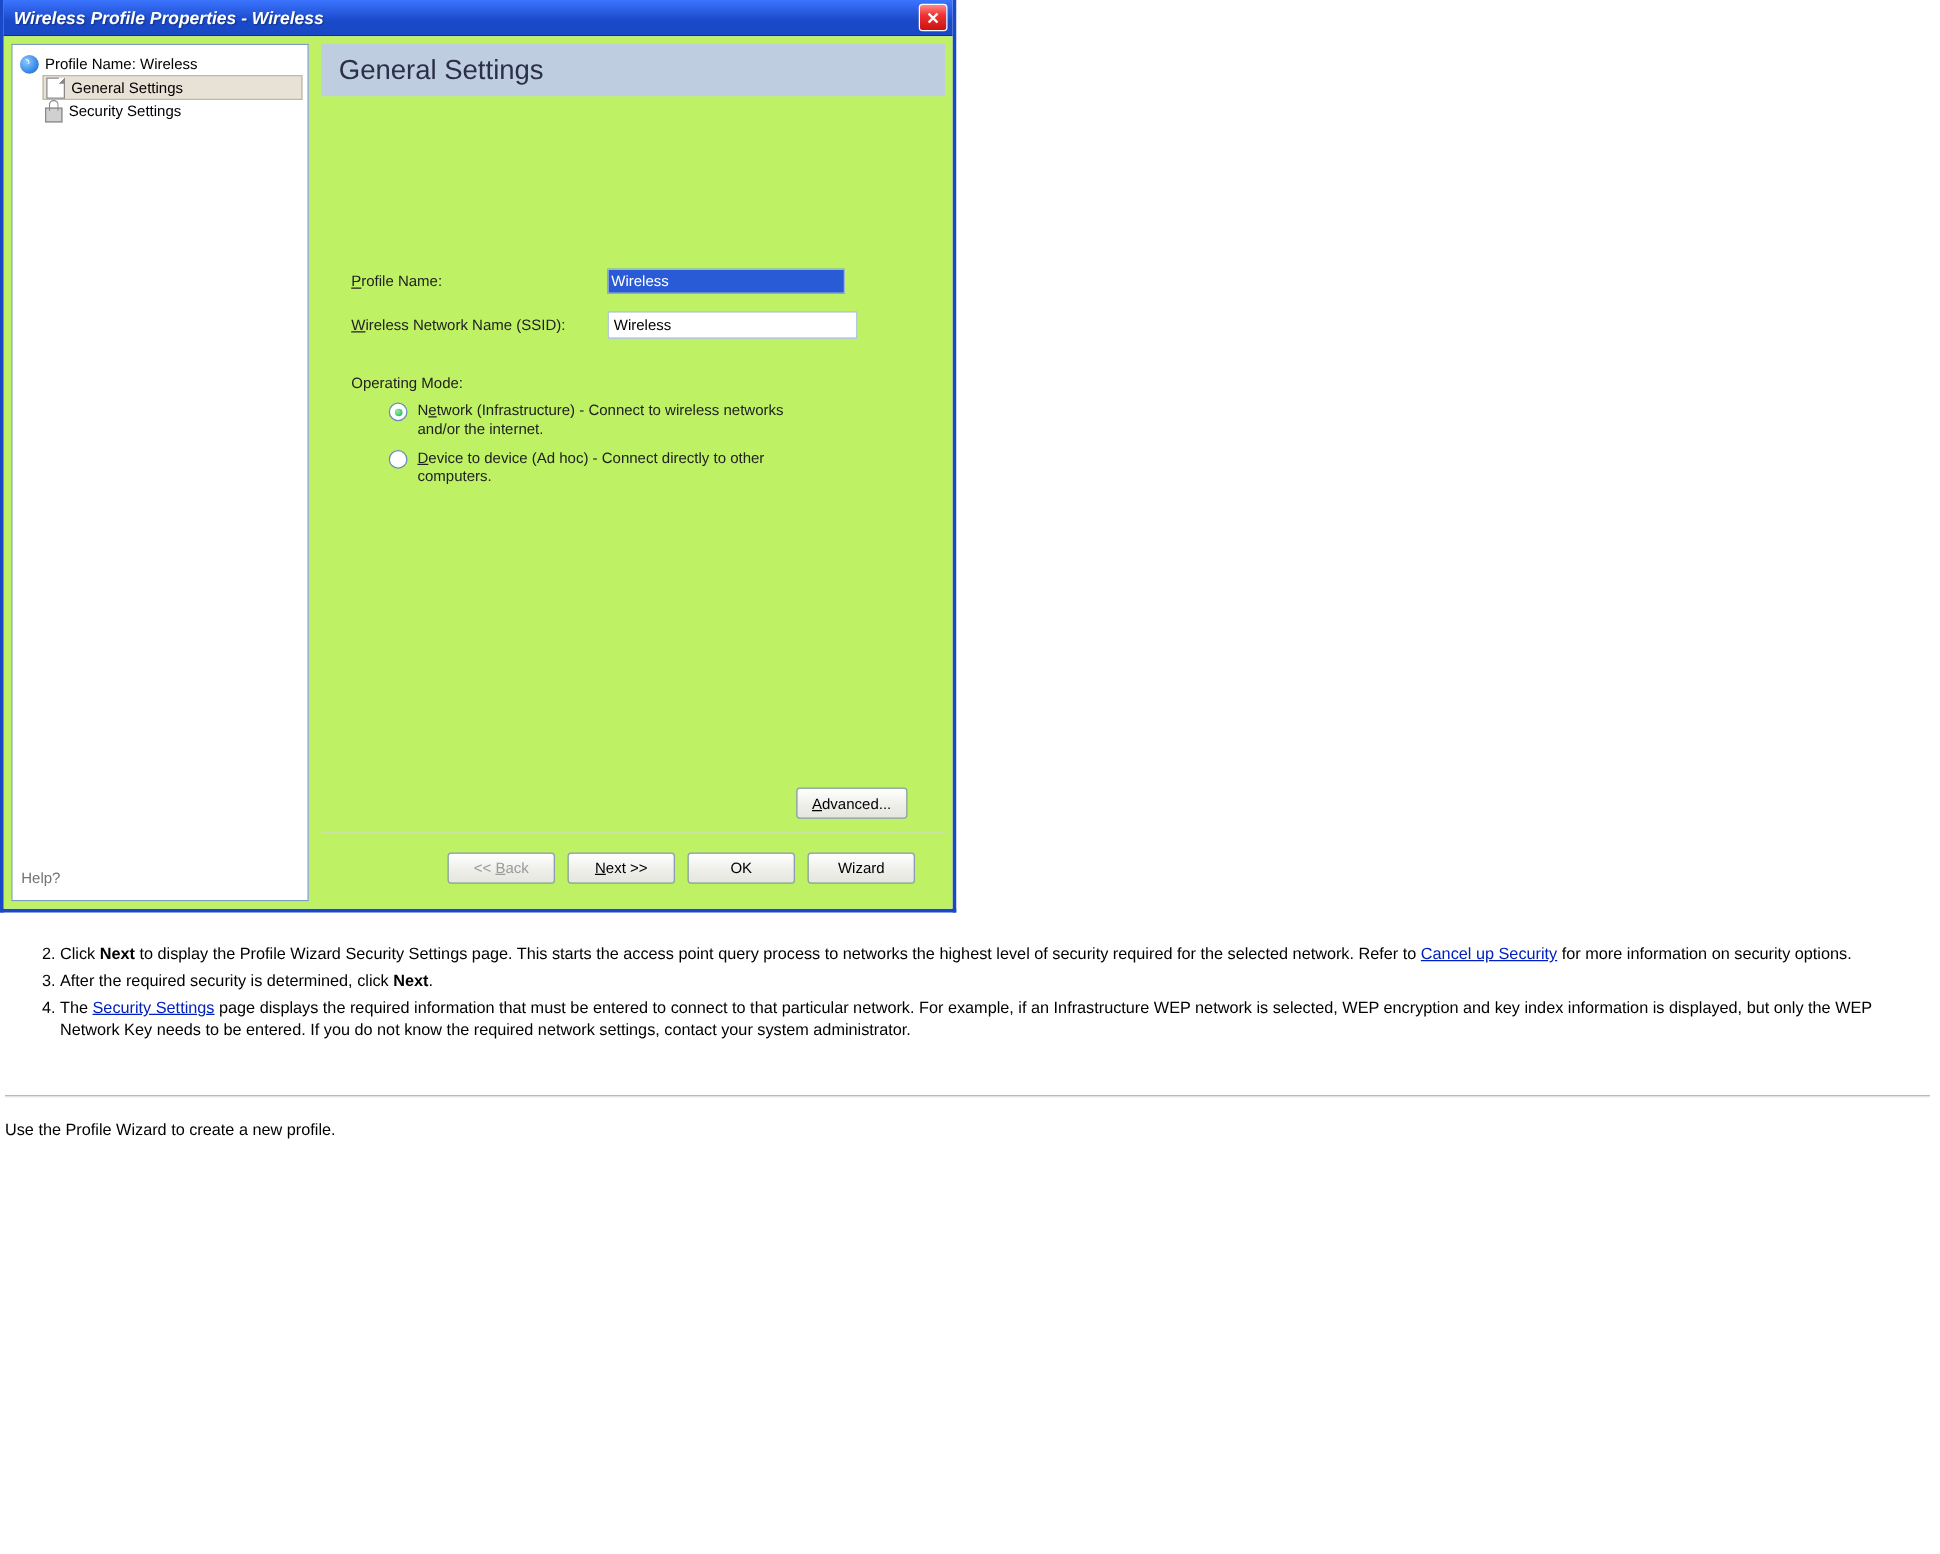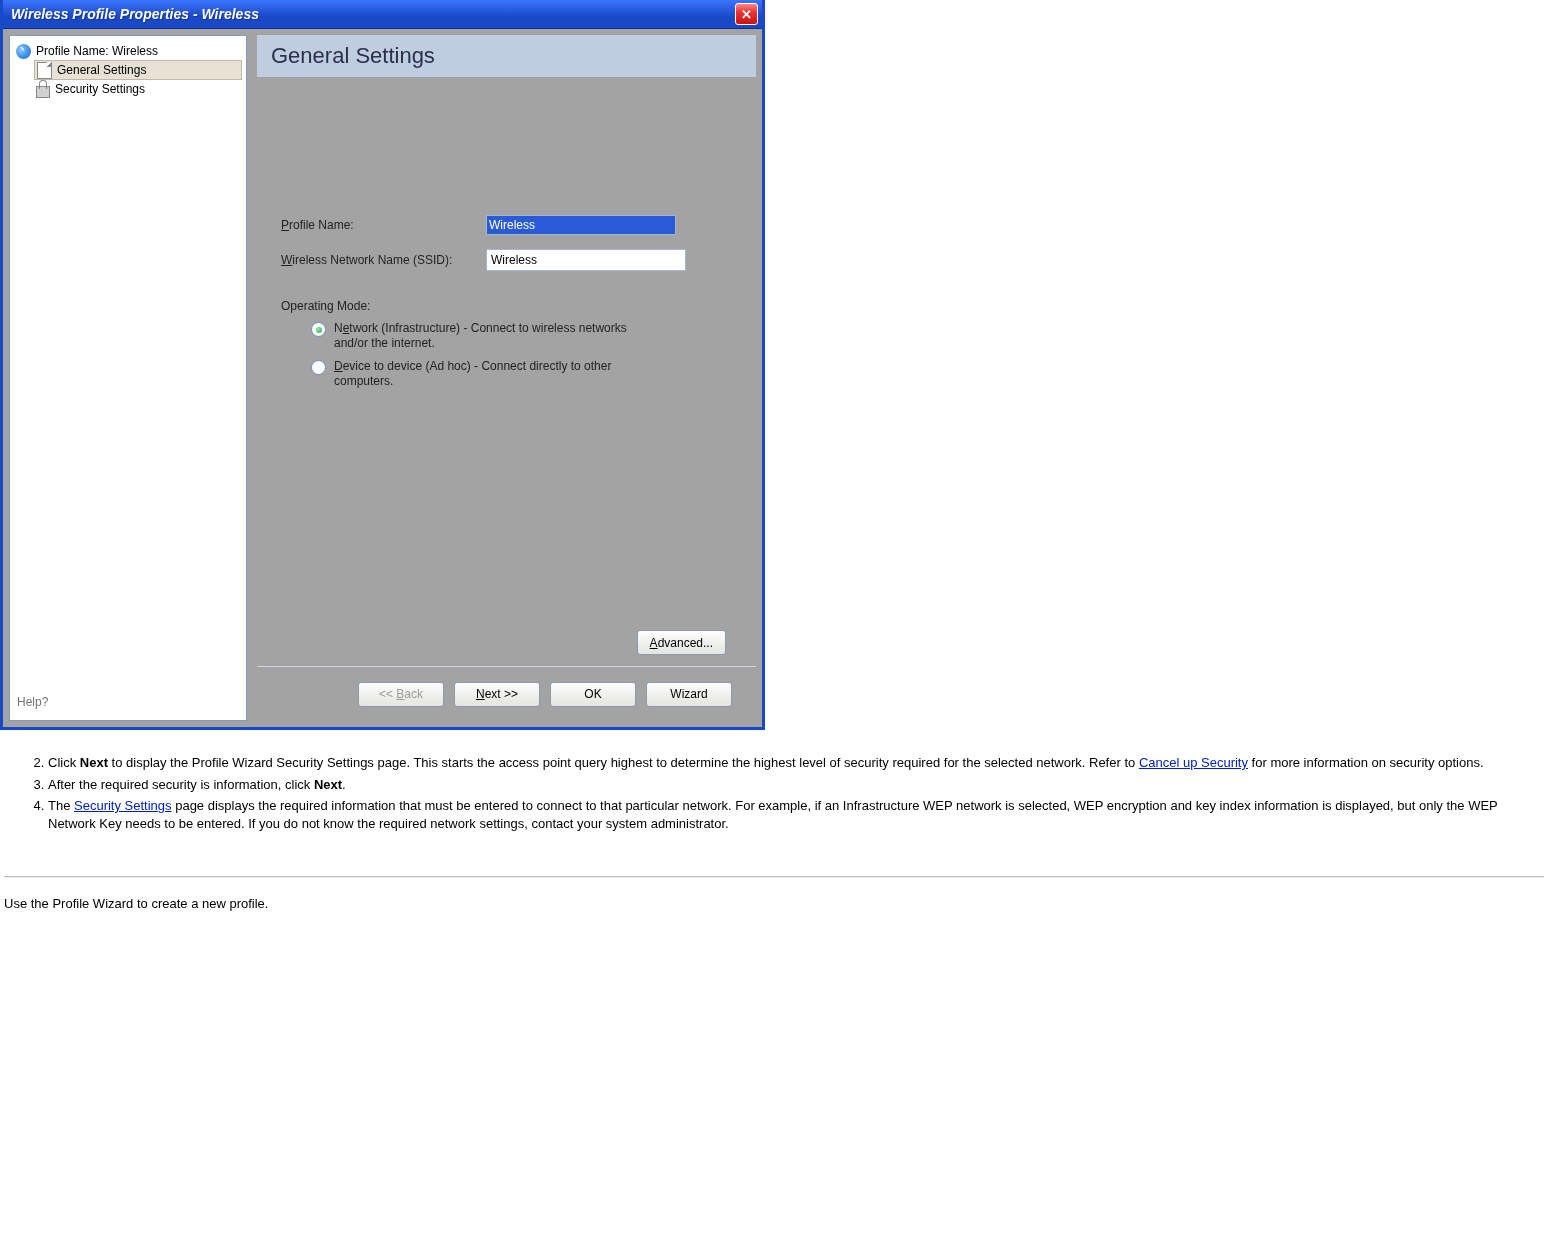--- a/index.html
+++ b/index.html
@@ -49,21 +49,21 @@
     display:flex; align-items:center; justify-content:center;
     cursor: pointer;
   }
   .titlebar-close span {
     color:#fff; font-weight:bold; font-size:13px; line-height:1;
     font-family: Arial, sans-serif;
   }
   .client {
     display: flex;
     height: 698px;
-    background: #a3a3a3;
+    background: #bef264;
   }
   .sidebar {
     width: 238px;
     border: 1px solid #7b9ac7;
     margin: 6px 0 6px 6px;
     padding: 6px 4px;
     box-sizing: border-box;
     background: #fff;
     font-family: Tahoma, Arial, sans-serif;
   }
@@ -299,24 +299,24 @@
         </div>
       </div>
     </div>
 
     <span class="help-link2">Help?</span>
   </div>
 
   <div class="article">
     <ol start="2">
       <li>
-        <span>Click </span><b>Next</b><span> to display the Profile Wizard Security Settings page. This starts the access point query highest to determine the highest level of security required for the selected network. Refer to </span><a class="link">Cancel up Security</a><span> for more information on security options.</span>
+        <span>Click </span><b>Next</b><span> to display the Profile Wizard Security Settings page. This starts the access point query process to networks the highest level of security required for the selected network. Refer to </span><a class="link">Cancel up Security</a><span> for more information on security options.</span>
       </li>
       <li>
-        <span>After the required security is information, click </span><b>Next</b><span>.</span>
+        <span>After the required security is determined, click </span><b>Next</b><span>.</span>
       </li>
       <li>
         <span>The </span><a class="link">Security Settings</a><span> page displays the required information that must be entered to connect to that particular network. For example, if an Infrastructure WEP network is selected, WEP encryption and key index information is displayed, but only the WEP Network Key needs to be entered. If you do not know the required network settings, contact your system administrator.</span>
       </li>
     </ol>
 
     <hr>
 
     <p>Use the Profile Wizard to create a new profile.</p>
   </div>

